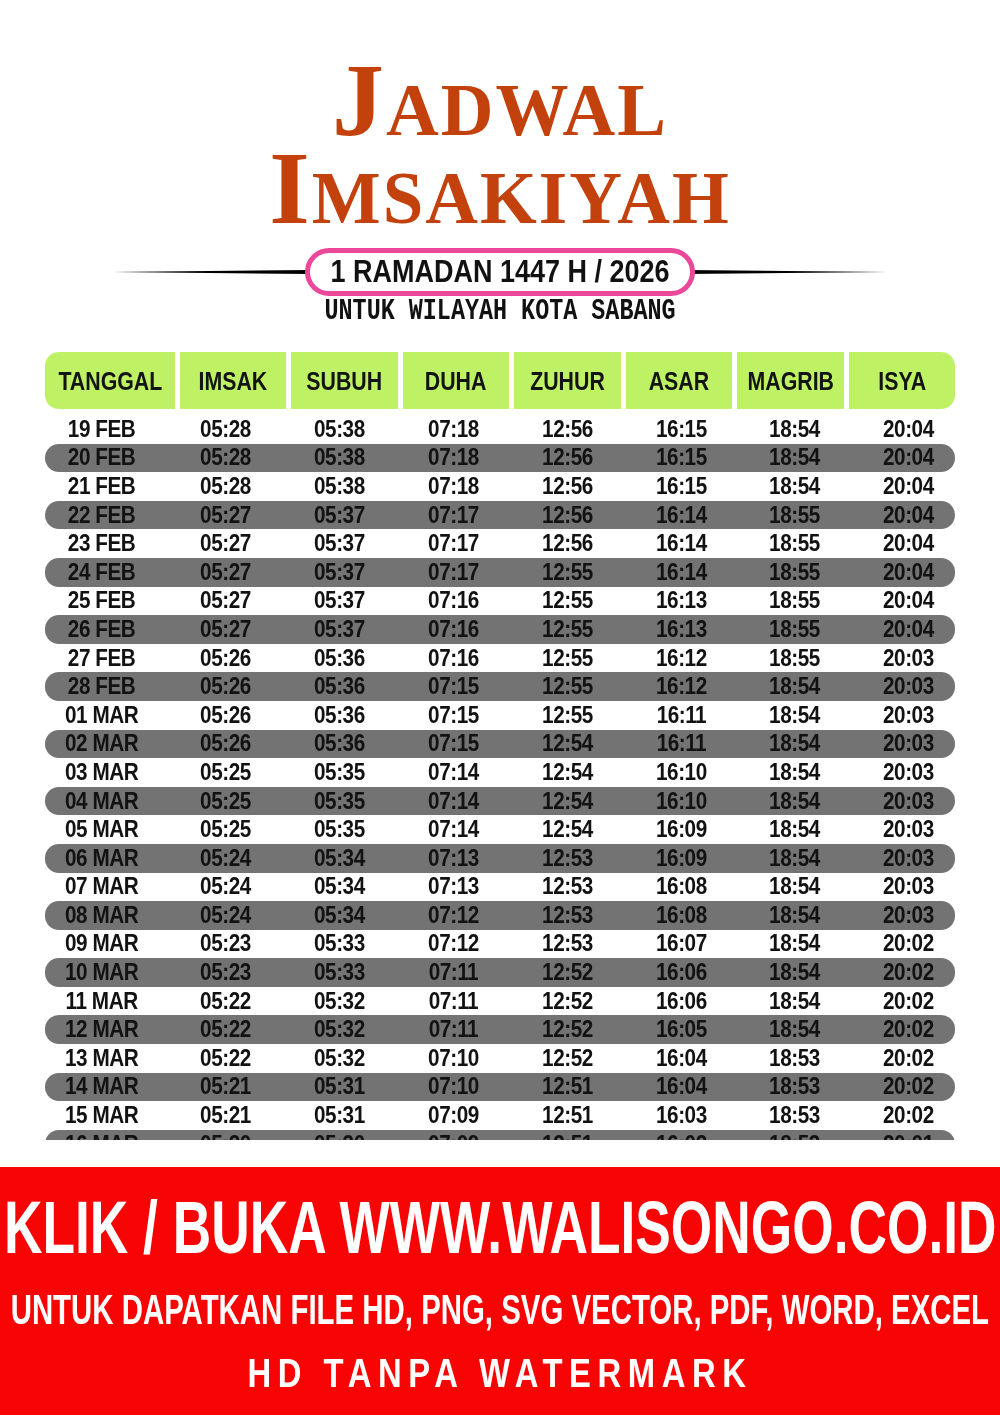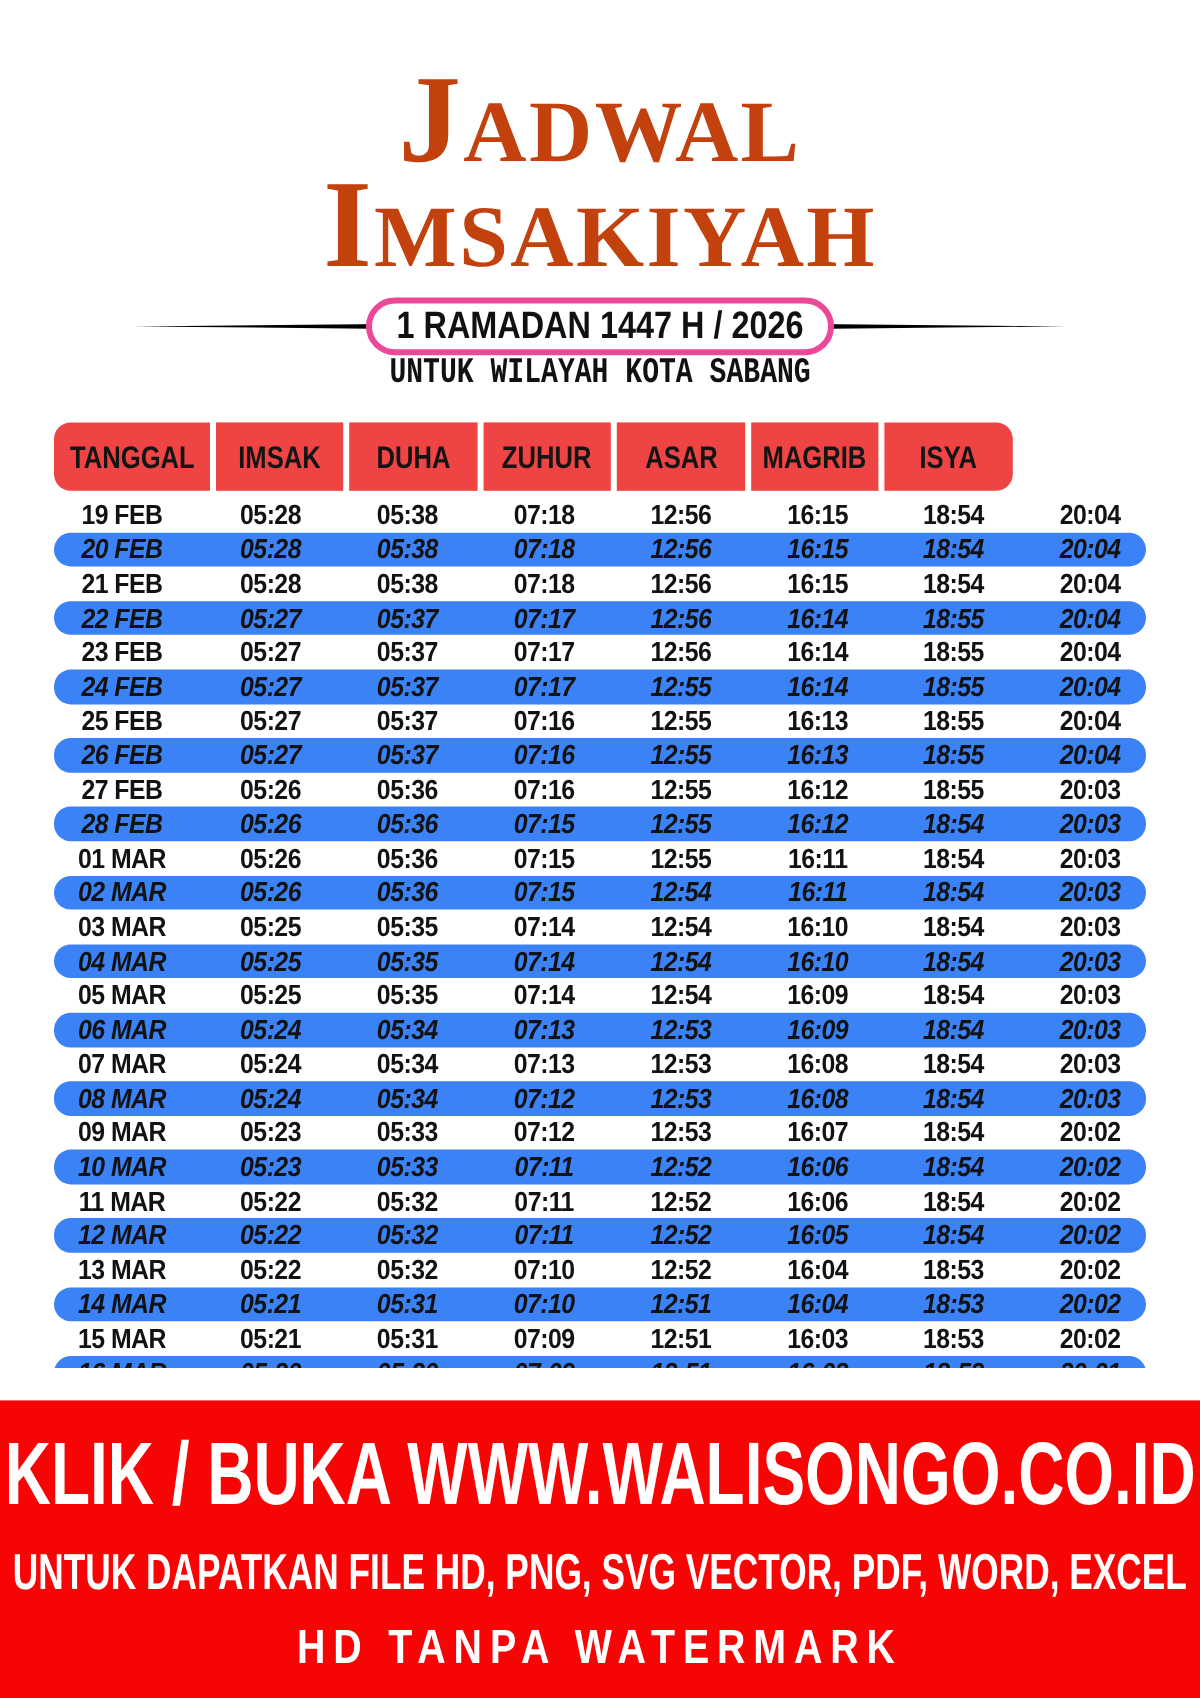--- a/index.html
+++ b/index.html
@@ -66,42 +66,42 @@
 
   
   .jadwal-table { width: 910px; margin: 26px auto 0; }
   .thead {
     display: grid;
     grid-template-columns: 1.22fr repeat(7, 1fr);
     gap: 5px;
     height: 57px;
   }
   .th {
-    background: #ef4444;
+    background: #bef264;
     display: flex; align-items: center; justify-content: center;
     overflow: hidden;
   }
   .th:first-child { border-radius: 14px 0 0 14px; }
   .th:last-child  { border-radius: 0 14px 14px 0; }
   .th span {
     display: inline-block;
     font-weight: 700; font-size: 26px; line-height: 1;
     transform: scaleX(0.82);
     white-space: nowrap;
     color: #141414;
   }
   .tbody { margin-top: 6px; }
   .trow {
     display: grid;
     grid-template-columns: 1.22fr repeat(7, 1fr);
     gap: 21px;
     height: 28.6px;
     align-items: center;
   }
-  .trow.alt { background: #3b82f6; border-radius: 14px; font-style: italic; }
+  .trow.alt { background: #737373; border-radius: 14px; }
   .tcell {
     display: inline-block;
     text-align: center;
     font-weight: 700; font-size: 23px; line-height: 1;
     letter-spacing: -0.5px;
     transform: scaleX(0.9);
     white-space: nowrap;
     color: #121212;
   }
   .partial-row { height: 10px; overflow: hidden; }
@@ -143,20 +143,23 @@
 
 <div class="jadwal-table">
   <div class="thead">
       <div class="th">
         <span>TANGGAL</span>
       </div>
       <div class="th">
         <span>IMSAK</span>
       </div>
       <div class="th">
+        <span>SUBUH</span>
+      </div>
+      <div class="th">
         <span>DUHA</span>
       </div>
       <div class="th">
         <span>ZUHUR</span>
       </div>
       <div class="th">
         <span>ASAR</span>
       </div>
       <div class="th">
         <span>MAGRIB</span>

